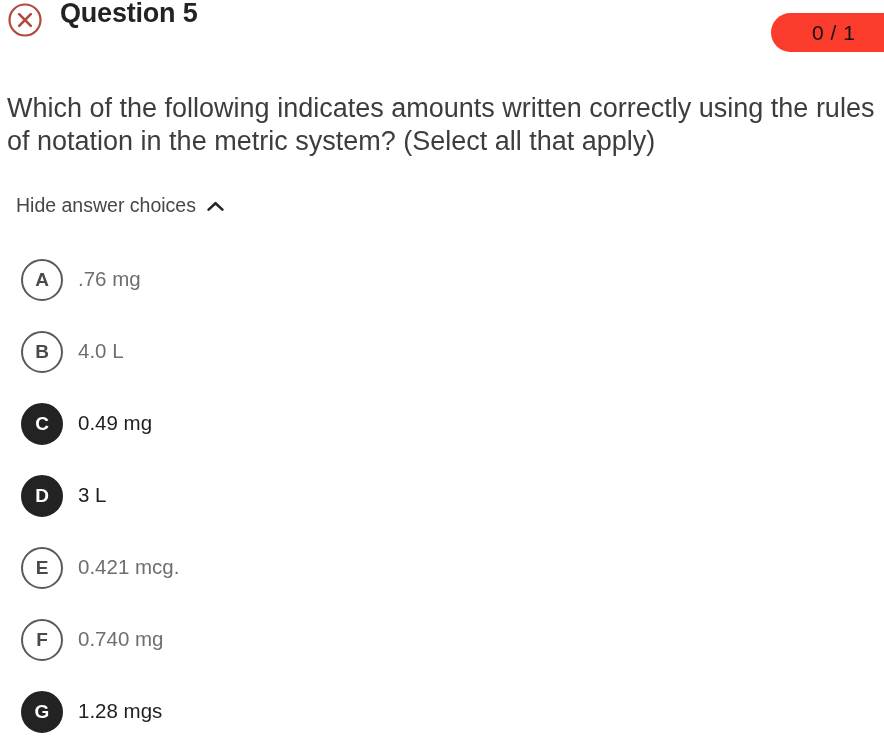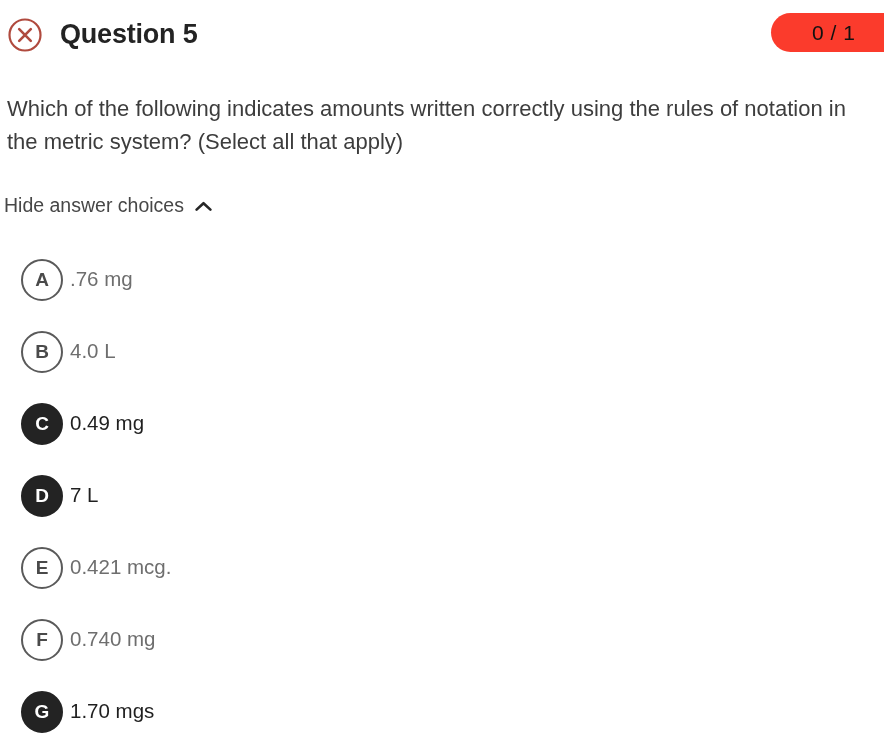--- a/index.html
+++ b/index.html
@@ -14,21 +14,20 @@
     font-family: "Liberation Sans", sans-serif;
     overflow: hidden;
     position: relative;
   }
 
   
   .header {
     position: relative;
     height: 68px;
     display: flex;
-    align-items: center;
     padding-left: 7px;
   }
   .status-icon {
     width: 36px;
     height: 36px;
     flex: 0 0 36px;
     display: block;
     margin-top: 2px;
   }
   .question-title {
@@ -56,30 +55,30 @@
     font-size: 21px;
     letter-spacing: 0.5px;
   }
 
   
   .question-body {
     padding: 0 7px;
     margin-top: 24px;
   }
   .question-text {
-    font-size: 22px;
+    font-size: 27px;
     line-height: 33px;
     color: #3d3d3d;
     max-width: 868px;
   }
 
   
   .toggle-row {
     margin-top: 38px;
-    padding-left: 4px;
+    padding-left: 16px;
     display: flex;
     align-items: center;
     gap: 11px;
     cursor: pointer;
     width: max-content;
   }
   .toggle-label {
     font-size: 19.5px;
     color: #474747;
     line-height: 1;
@@ -118,21 +117,21 @@
     border: 2px solid #5a5a5a;
     color: #4a4a4a;
     background: #ffffff;
   }
   .bubble.selected {
     border: 2px solid #232323;
     color: #ffffff;
     background: #232323;
   }
   .choice-text {
-    margin-left: 7px;
+    margin-left: 15px;
     font-size: 20.5px;
     line-height: 1;
   }
   .choice-text.unselected { color: #6e6e6e; }
   .choice-text.selected   { color: #1f1f1f; text-align: right; }
 </style>
 </head>
 <body>
 
 <div class="header">
@@ -163,27 +162,27 @@
     <div class="choice-row">
       <div class="bubble unselected">B</div>
       <div class="choice-text unselected">4.0 L</div>
     </div>
     <div class="choice-row">
       <div class="bubble selected">C</div>
       <div class="choice-text selected">0.49 mg</div>
     </div>
     <div class="choice-row">
       <div class="bubble selected">D</div>
-      <div class="choice-text selected">7 L</div>
+      <div class="choice-text selected">3 L</div>
     </div>
     <div class="choice-row">
       <div class="bubble unselected">E</div>
       <div class="choice-text unselected">0.421 mcg.</div>
     </div>
     <div class="choice-row">
       <div class="bubble unselected">F</div>
       <div class="choice-text unselected">0.740 mg</div>
     </div>
     <div class="choice-row">
       <div class="bubble selected">G</div>
-      <div class="choice-text selected">1.70 mgs</div>
+      <div class="choice-text selected">1.28 mgs</div>
     </div>
   </div>
 
 </body></html>

